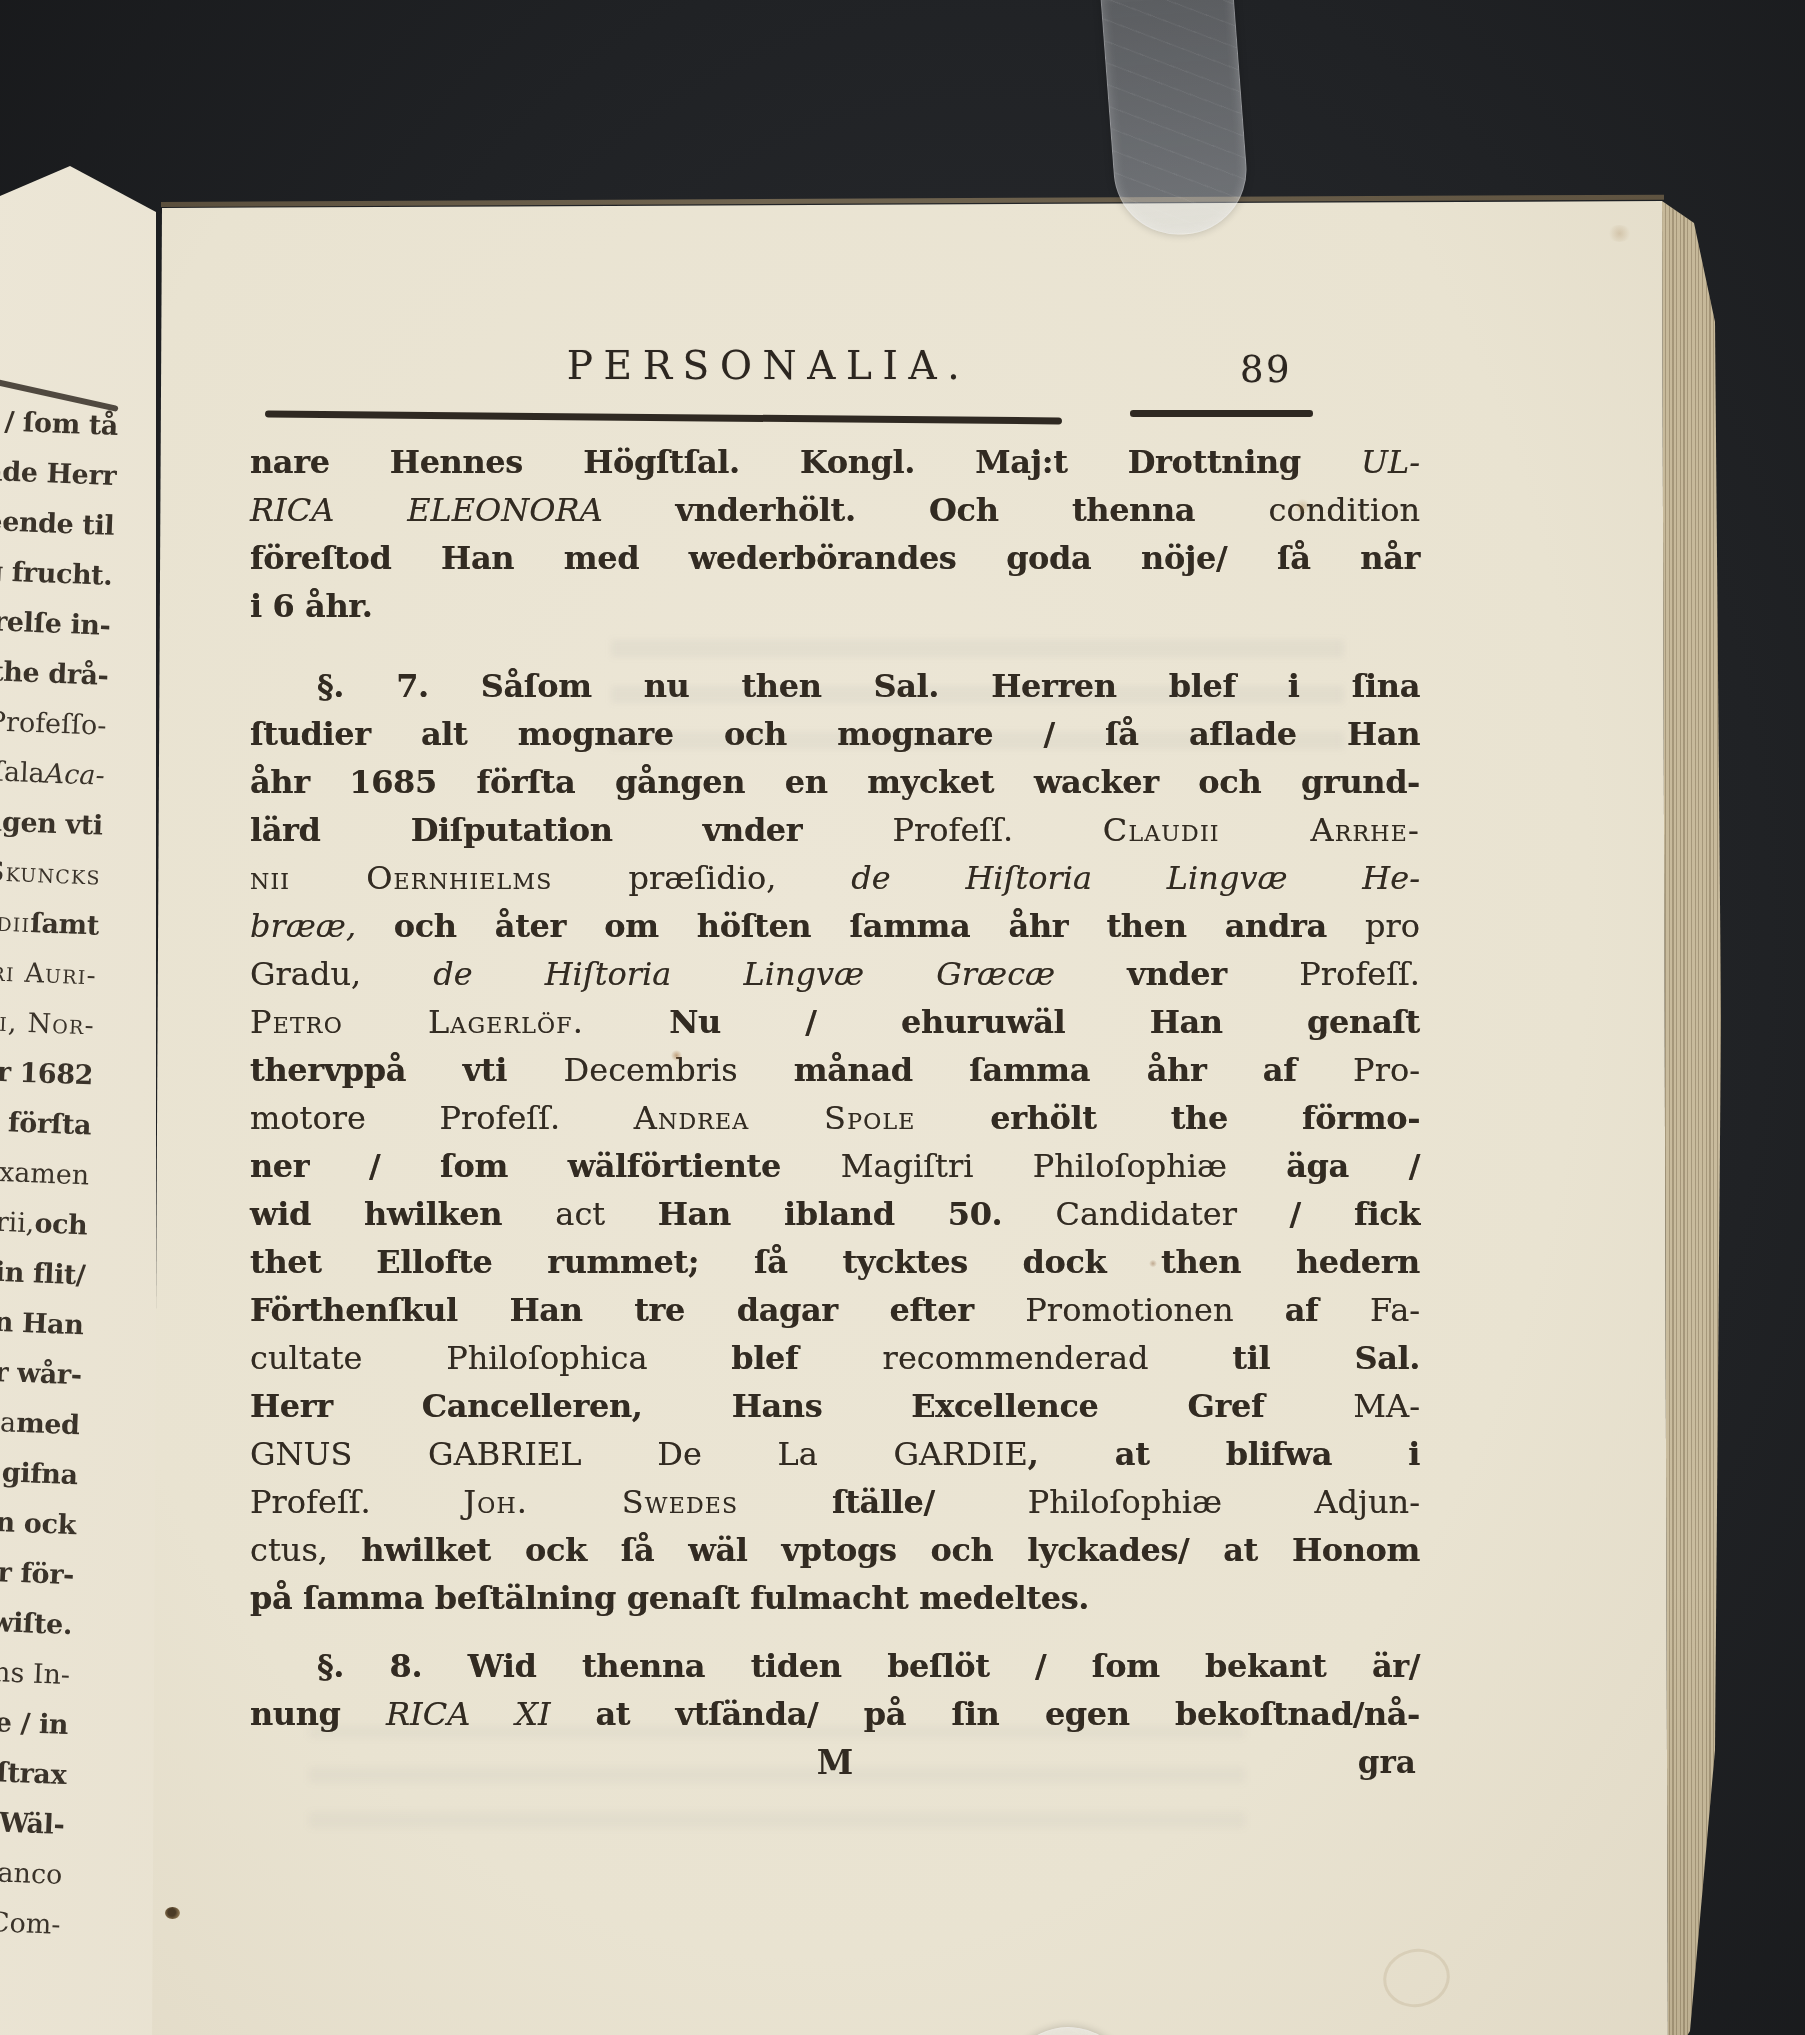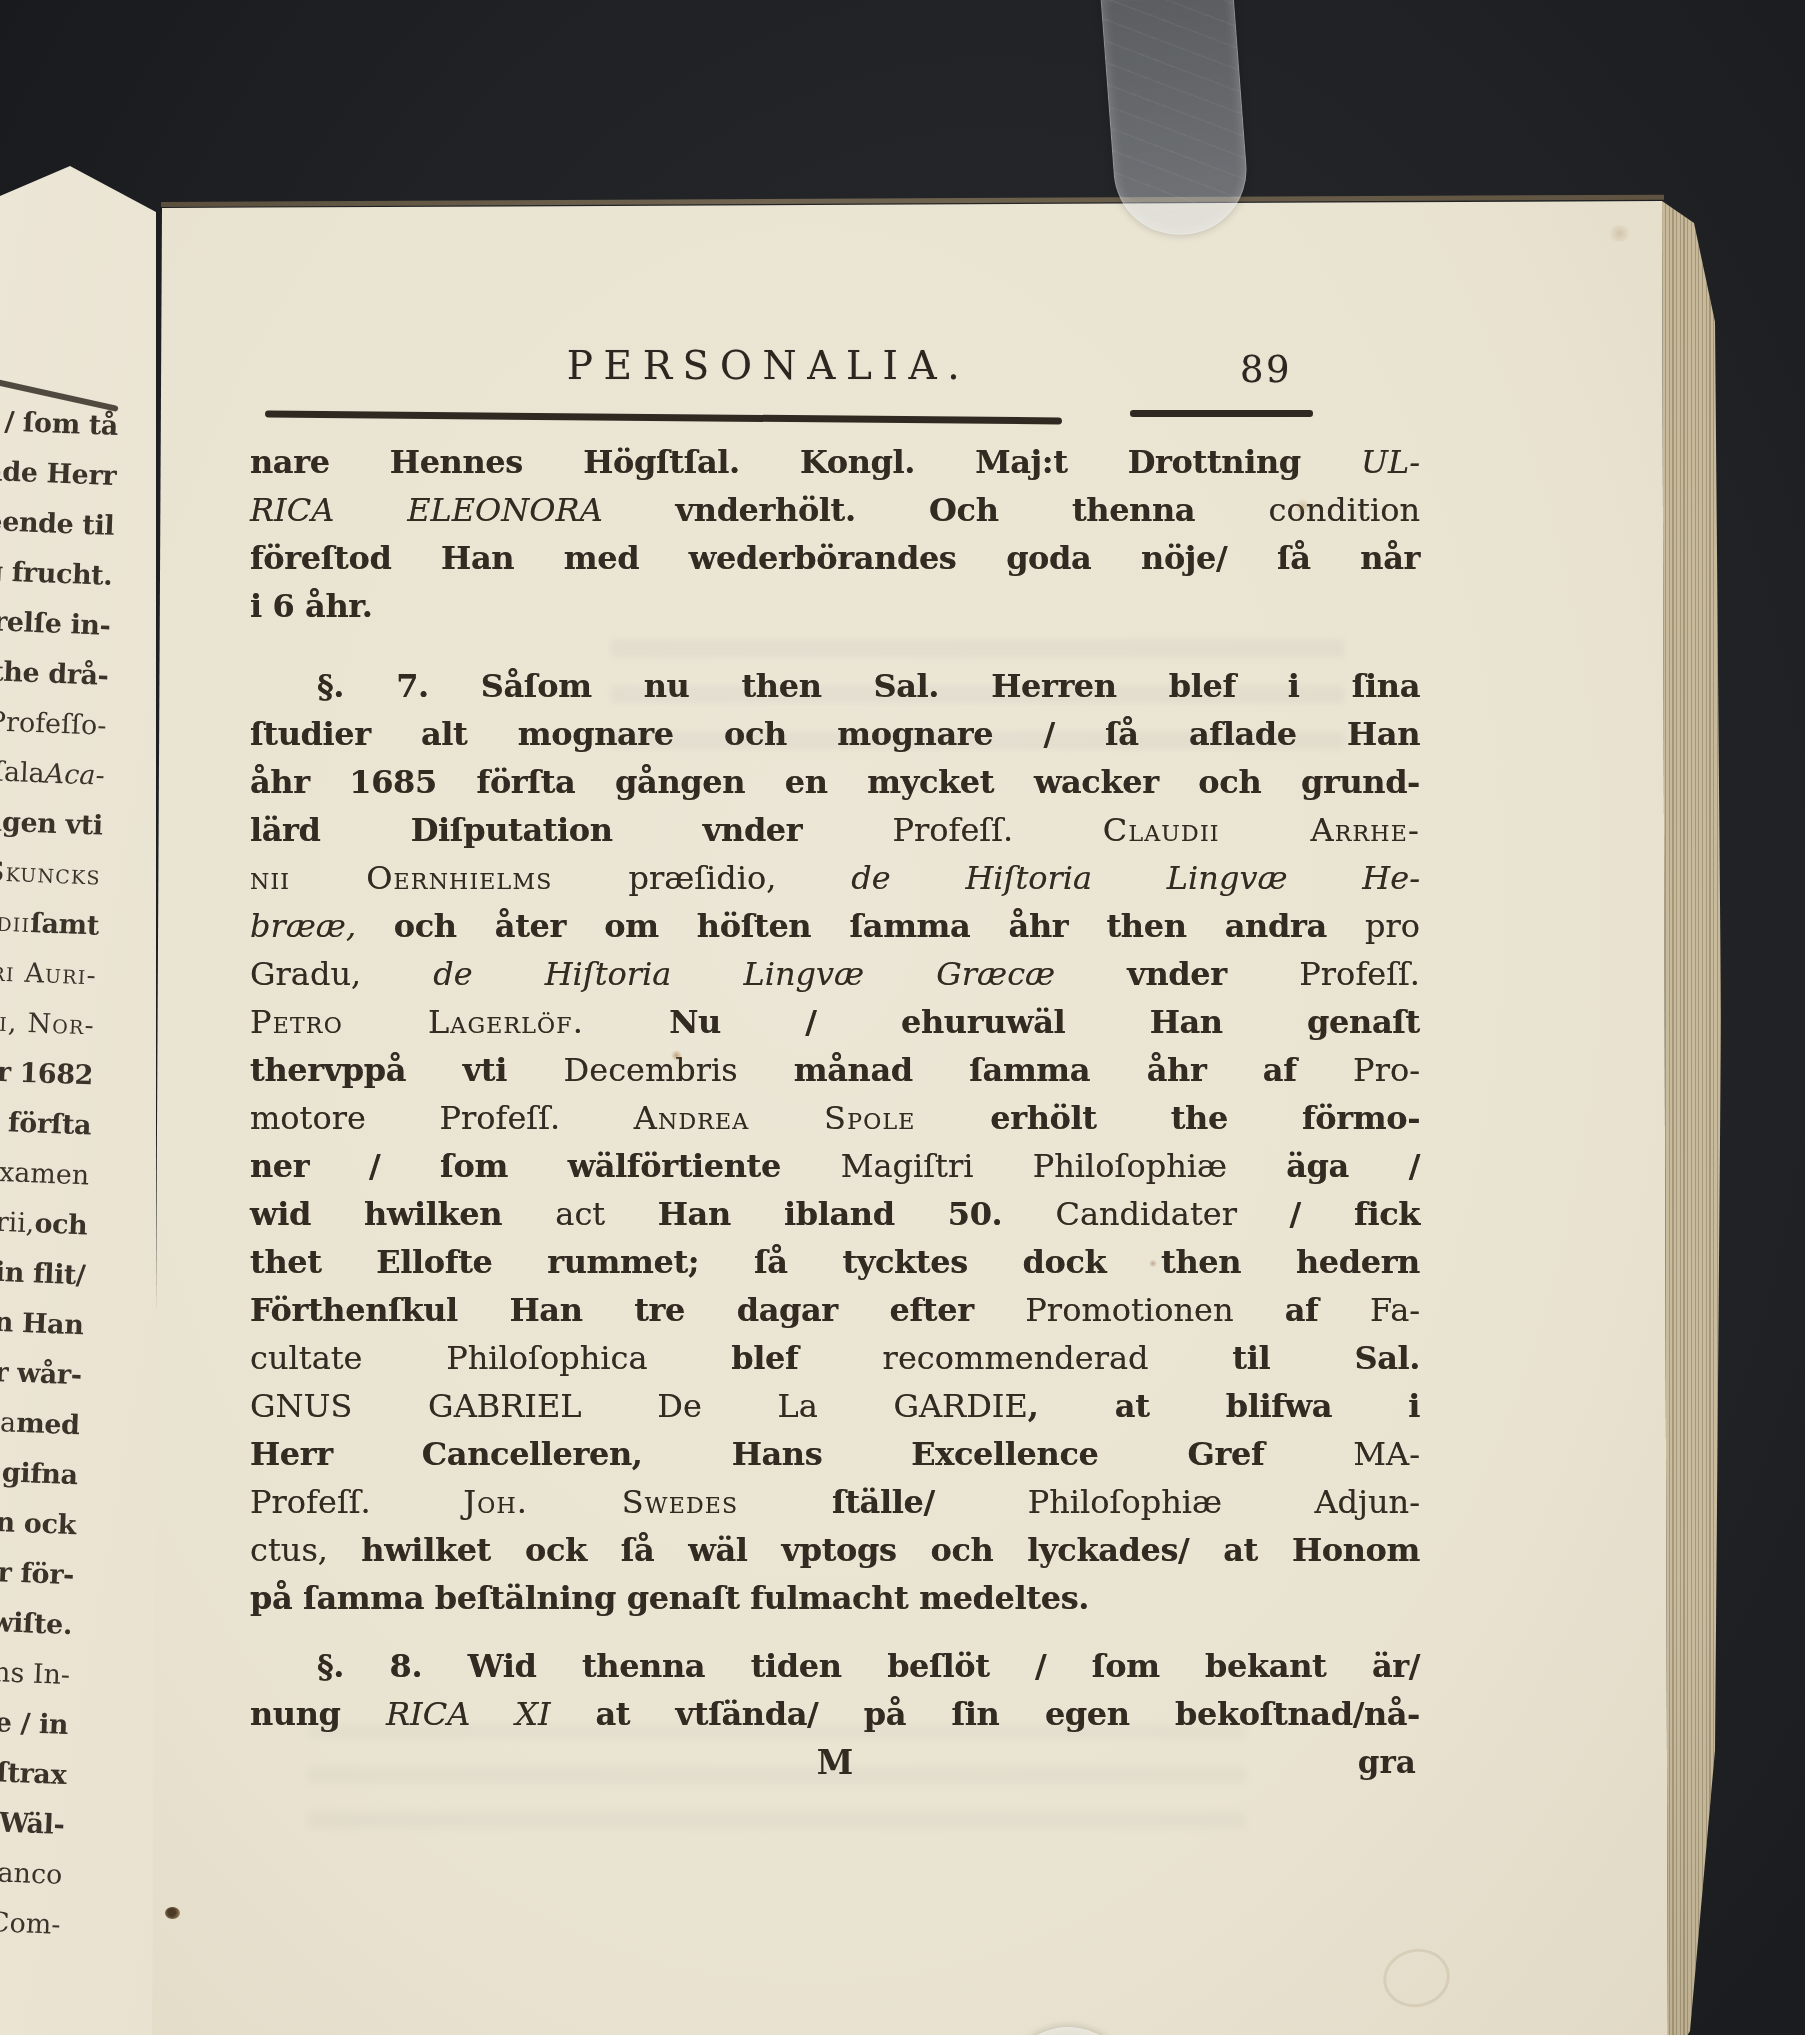--- a/index.html
+++ b/index.html
@@ -207,22 +207,22 @@
         <div class="pline"><span class="r-it">brææ, </span><span class="r-bl">och åter om höſten ſamma åhr then andra </span><span class="r-rm">pro</span></div>
         <div class="pline"><span class="r-rm">Gradu, </span><span class="r-it">de Hiſtoria Lingvæ Græcæ </span><span class="r-bl">vnder </span><span class="r-rm">Profeſſ.</span></div>
         <div class="pline"><span class="r-sc">Petro Lagerlöf. </span><span class="r-bl">Nu / ehuruwäl Han genaſt</span></div>
         <div class="pline"><span class="r-bl">thervppå vti </span><span class="r-rm">Decembris </span><span class="r-bl">månad ſamma åhr af </span><span class="r-rm">Pro-</span></div>
         <div class="pline"><span class="r-rm">motore Profeſſ. </span><span class="r-sc">Andrea Spole </span><span class="r-bl">erhölt the förmo-</span></div>
         <div class="pline"><span class="r-bl">ner / ſom wälförtiente </span><span class="r-rm">Magiſtri Philoſophiæ </span><span class="r-bl">äga /</span></div>
         <div class="pline"><span class="r-bl">wid hwilken </span><span class="r-rm">act </span><span class="r-bl">Han ibland 50. </span><span class="r-rm">Candidater </span><span class="r-bl">/ fick</span></div>
         <div class="pline"><span class="r-bl">thet Ellofte rummet; ſå tycktes dock then hedern</span></div>
         <div class="pline"><span class="r-bl">Förthenſkul Han tre dagar efter </span><span class="r-rm">Promotionen </span><span class="r-bl">af </span><span class="r-rm">Fa-</span></div>
         <div class="pline"><span class="r-rm">cultate Philoſophica </span><span class="r-bl">blef </span><span class="r-rm">recommenderad </span><span class="r-bl">til Sal.</span></div>
+        <div class="pline"><span class="r-bl">Herr Cancelleren, Hans Excellence Gref </span><span class="r-rm">MA-</span></div>
         <div class="pline"><span class="r-rm">GNUS GABRIEL De La GARDIE</span><span class="r-bl">, at blifwa i</span></div>
-        <div class="pline"><span class="r-bl">Herr Cancelleren, Hans Excellence Gref </span><span class="r-rm">MA-</span></div>
         <div class="pline"><span class="r-rm">Profeſſ. </span><span class="r-sc">Joh. Swedes </span><span class="r-bl">ſtälle/ </span><span class="r-rm">Philoſophiæ Adjun-</span></div>
         <div class="pline"><span class="r-rm">ctus, </span><span class="r-bl">hwilket ock ſå wäl vptogs och lyckades/ at Honom</span></div>
         <div class="pline endline"><span class="r-bl">på ſamma beſtälning genaſt fulmacht medeltes.</span></div>
         <div class="pline indent gap-lg"><span class="r-bl">§. 8. Wid thenna tiden beſlöt / ſom bekant är/</span></div>
         <div class="pline"><span class="r-bl">nung </span><span class="r-it">RICA XI </span><span class="r-bl">at vtſända/ på ſin egen bekoſtnad/nå-</span></div>
         <div class="sig-row">
           <span class="sig-m">M</span>
           <span class="sig-gra">gra</span>
         </div>
       </div>

